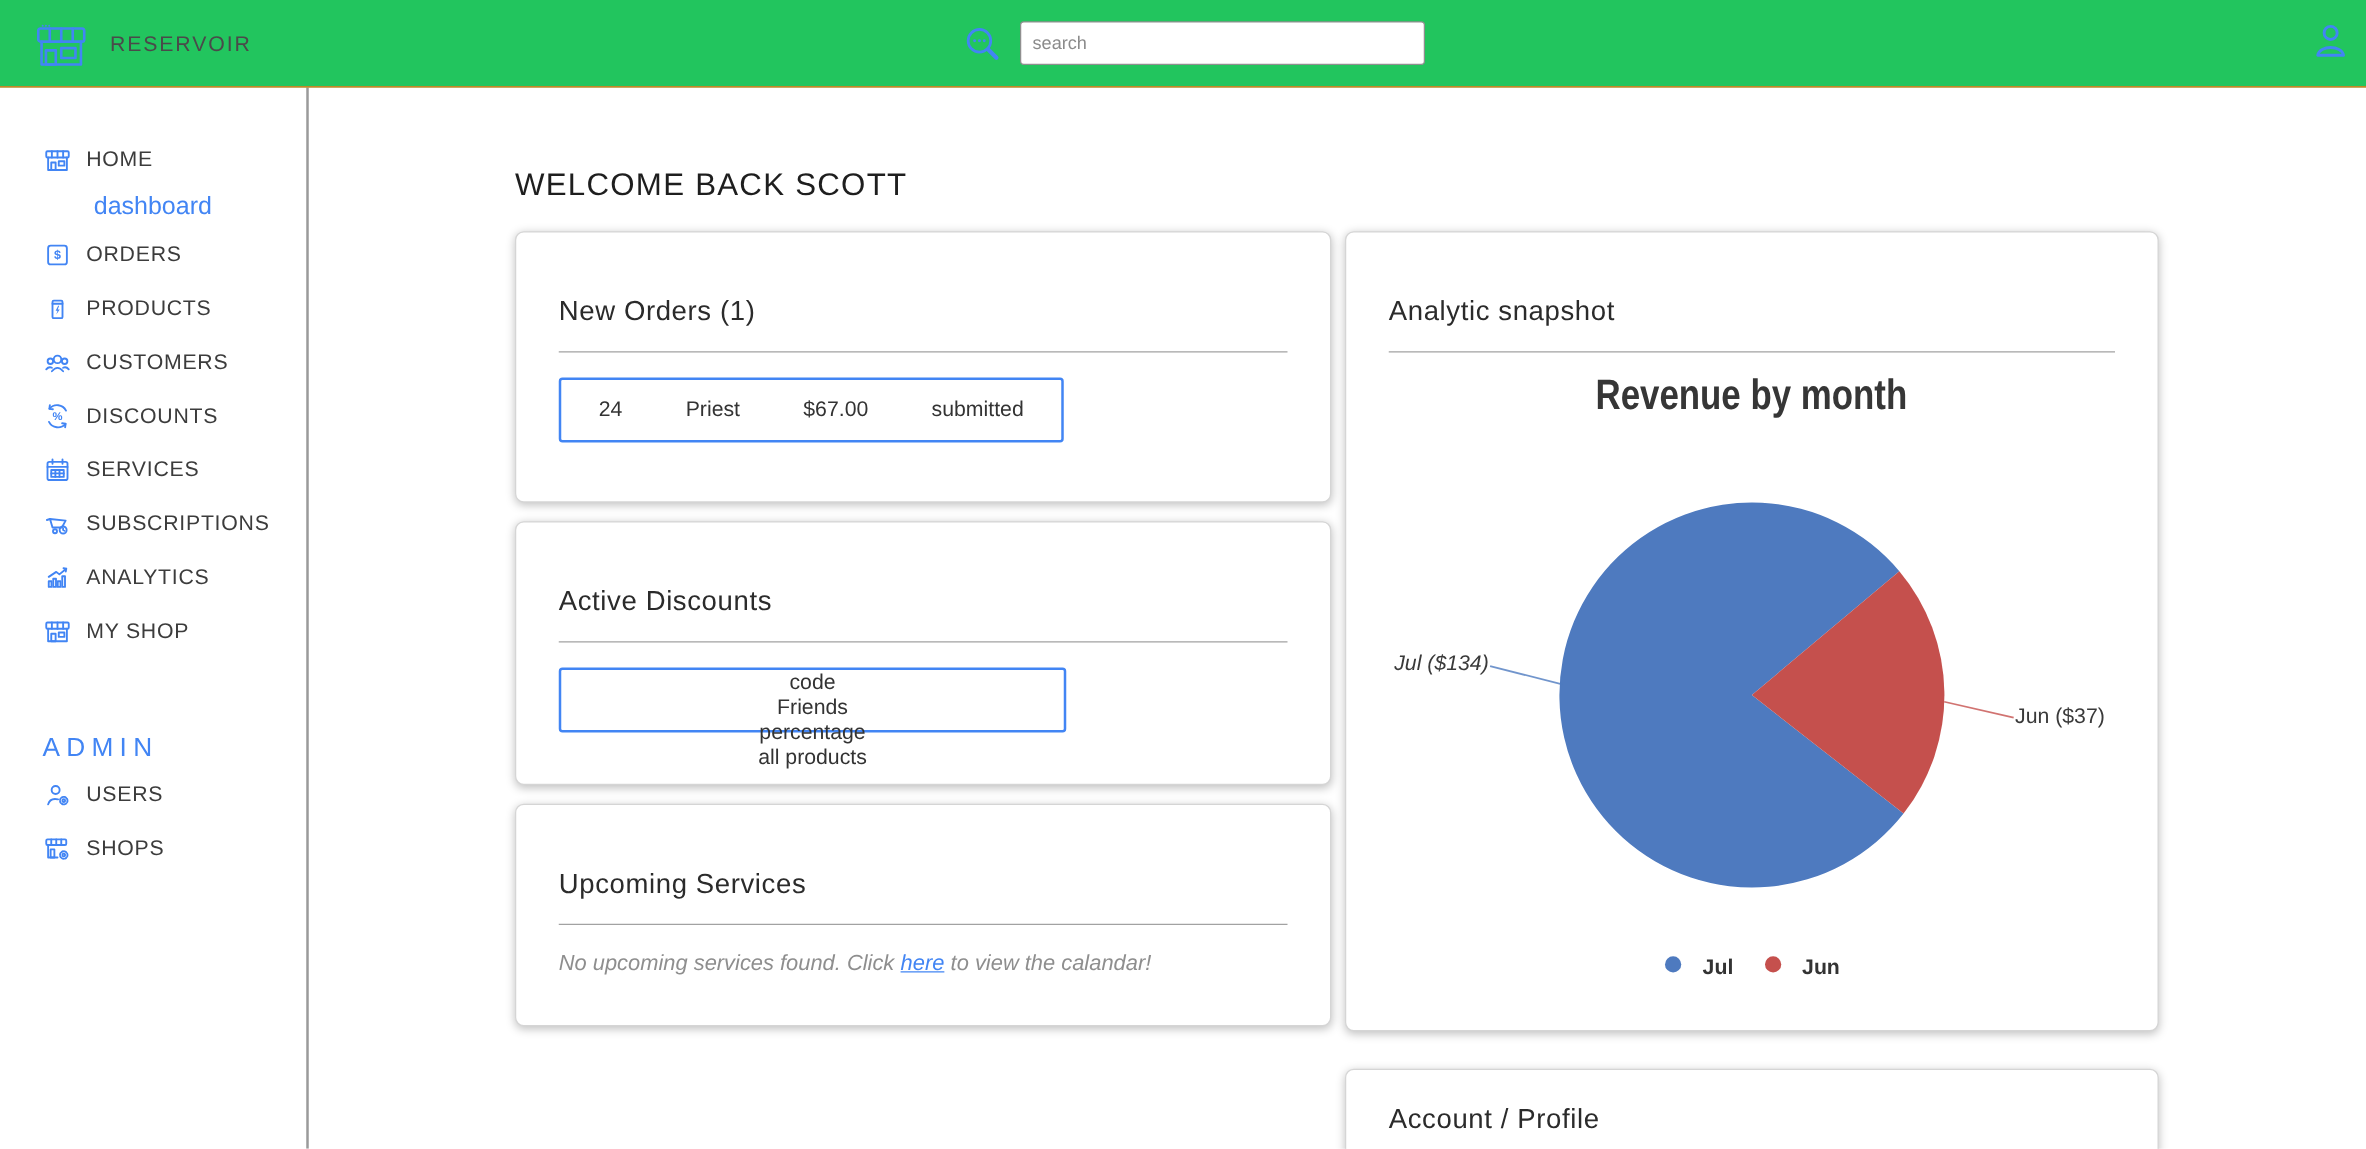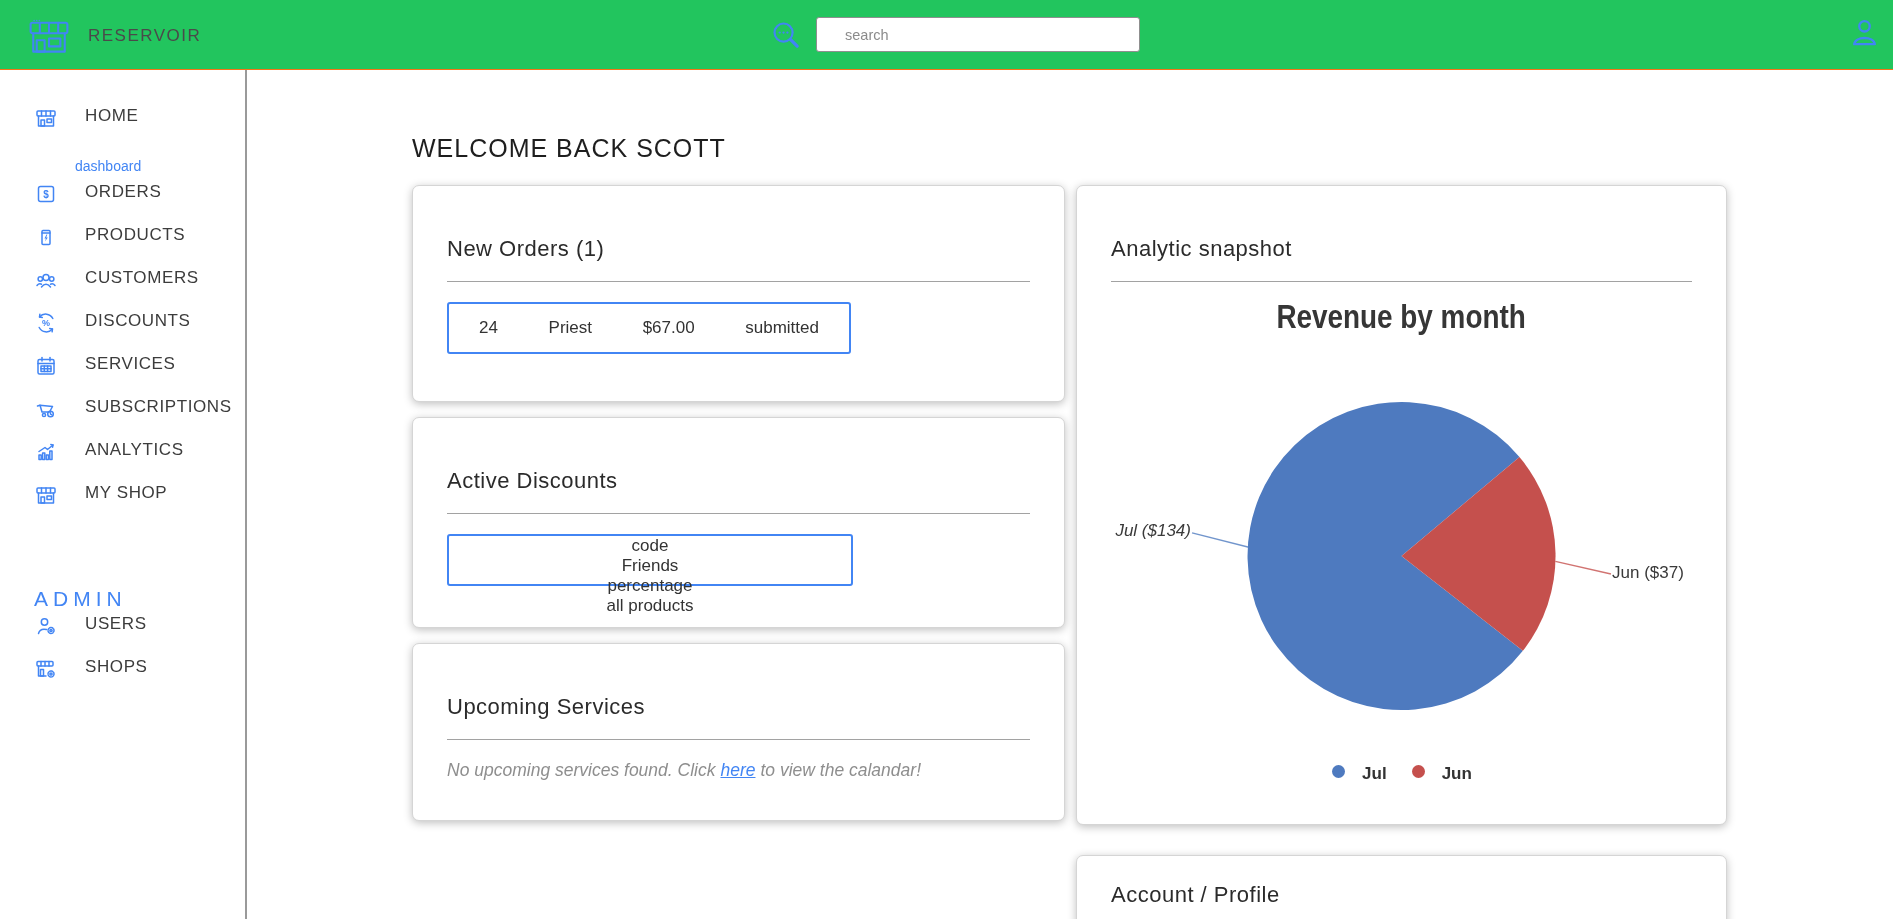--- a/index.html
+++ b/index.html
@@ -5,35 +5,35 @@
   * { margin:0; padding:0; box-sizing:border-box; }
   html,body { width:1893px; height:919px; overflow:hidden; background:#fff;
     font-family:"Liberation Sans", sans-serif; }
 
   
   .header { position:relative; height:70px; background:#22c55e; border-bottom:1px solid #f97316; }
   .logo { position:absolute; left:28px; top:12px; }
   .brand { position:absolute; left:88px; top:26px; font-size:17px; letter-spacing:1.5px; color:#4a4a4a; }
   .search-ic { position:absolute; left:770px; top:19px; }
   .search-box { position:absolute; left:816px; top:17px; width:324px; height:35px;
-    border:1px solid #8f8f8f; border-radius:3px; padding:0 28px; font-size:14.5px; color:#333;
+    border:1px solid #8f8f8f; border-radius:3px; padding:0 9px; font-size:14.5px; color:#333;
     font-family:"Liberation Sans", sans-serif; outline:none; }
   .search-box::placeholder { color:#8b8b8b; }
   .user-ic { position:absolute; right:12px; top:16px; }
 
   
   .body-row { display:flex; height:849px; }
   .sidebar { width:247px; border-right:2px solid #9a9a9a; padding:36px 0 0 34px; flex:none; }
   .content { flex:1; padding:63px 0 0 165px; }
 
   
-  .nav-item { display:flex; gap:27px; height:43px; cursor:pointer; }
+  .nav-item { display:flex; align-items:center; gap:11px; height:43px; cursor:pointer; }
   .nav-item .lbl { font-size:17px; color:#3c3c3c; letter-spacing:.6px; }
   .nav-sub { height:33px; display:flex; align-items:center; padding-left:41px;
-    color:#4285f4; font-size:14px; cursor:pointer; }
+    color:#4285f4; font-size:20px; cursor:pointer; }
   .admin-hdr { margin-top:58px; height:30px; display:flex; align-items:center;
     color:#4285f4; font-size:21px; letter-spacing:5px; }
   .ic { stroke:#4285f4; fill:none; stroke-width:1.5; stroke-linecap:round; stroke-linejoin:round; }
   .icf { fill:#4285f4; stroke:none; }
   .ict { fill:#4285f4; stroke:none; font-weight:bold; font-family:"Liberation Sans",sans-serif; }
 
   
   .welcome { font-size:25px; letter-spacing:1px; color:#1e1e1e; line-height:30px; margin-bottom:22px; }
   .grid { display:flex; gap:11px; }
   .col-left { width:653px; display:flex; flex-direction:column; gap:15px; }

